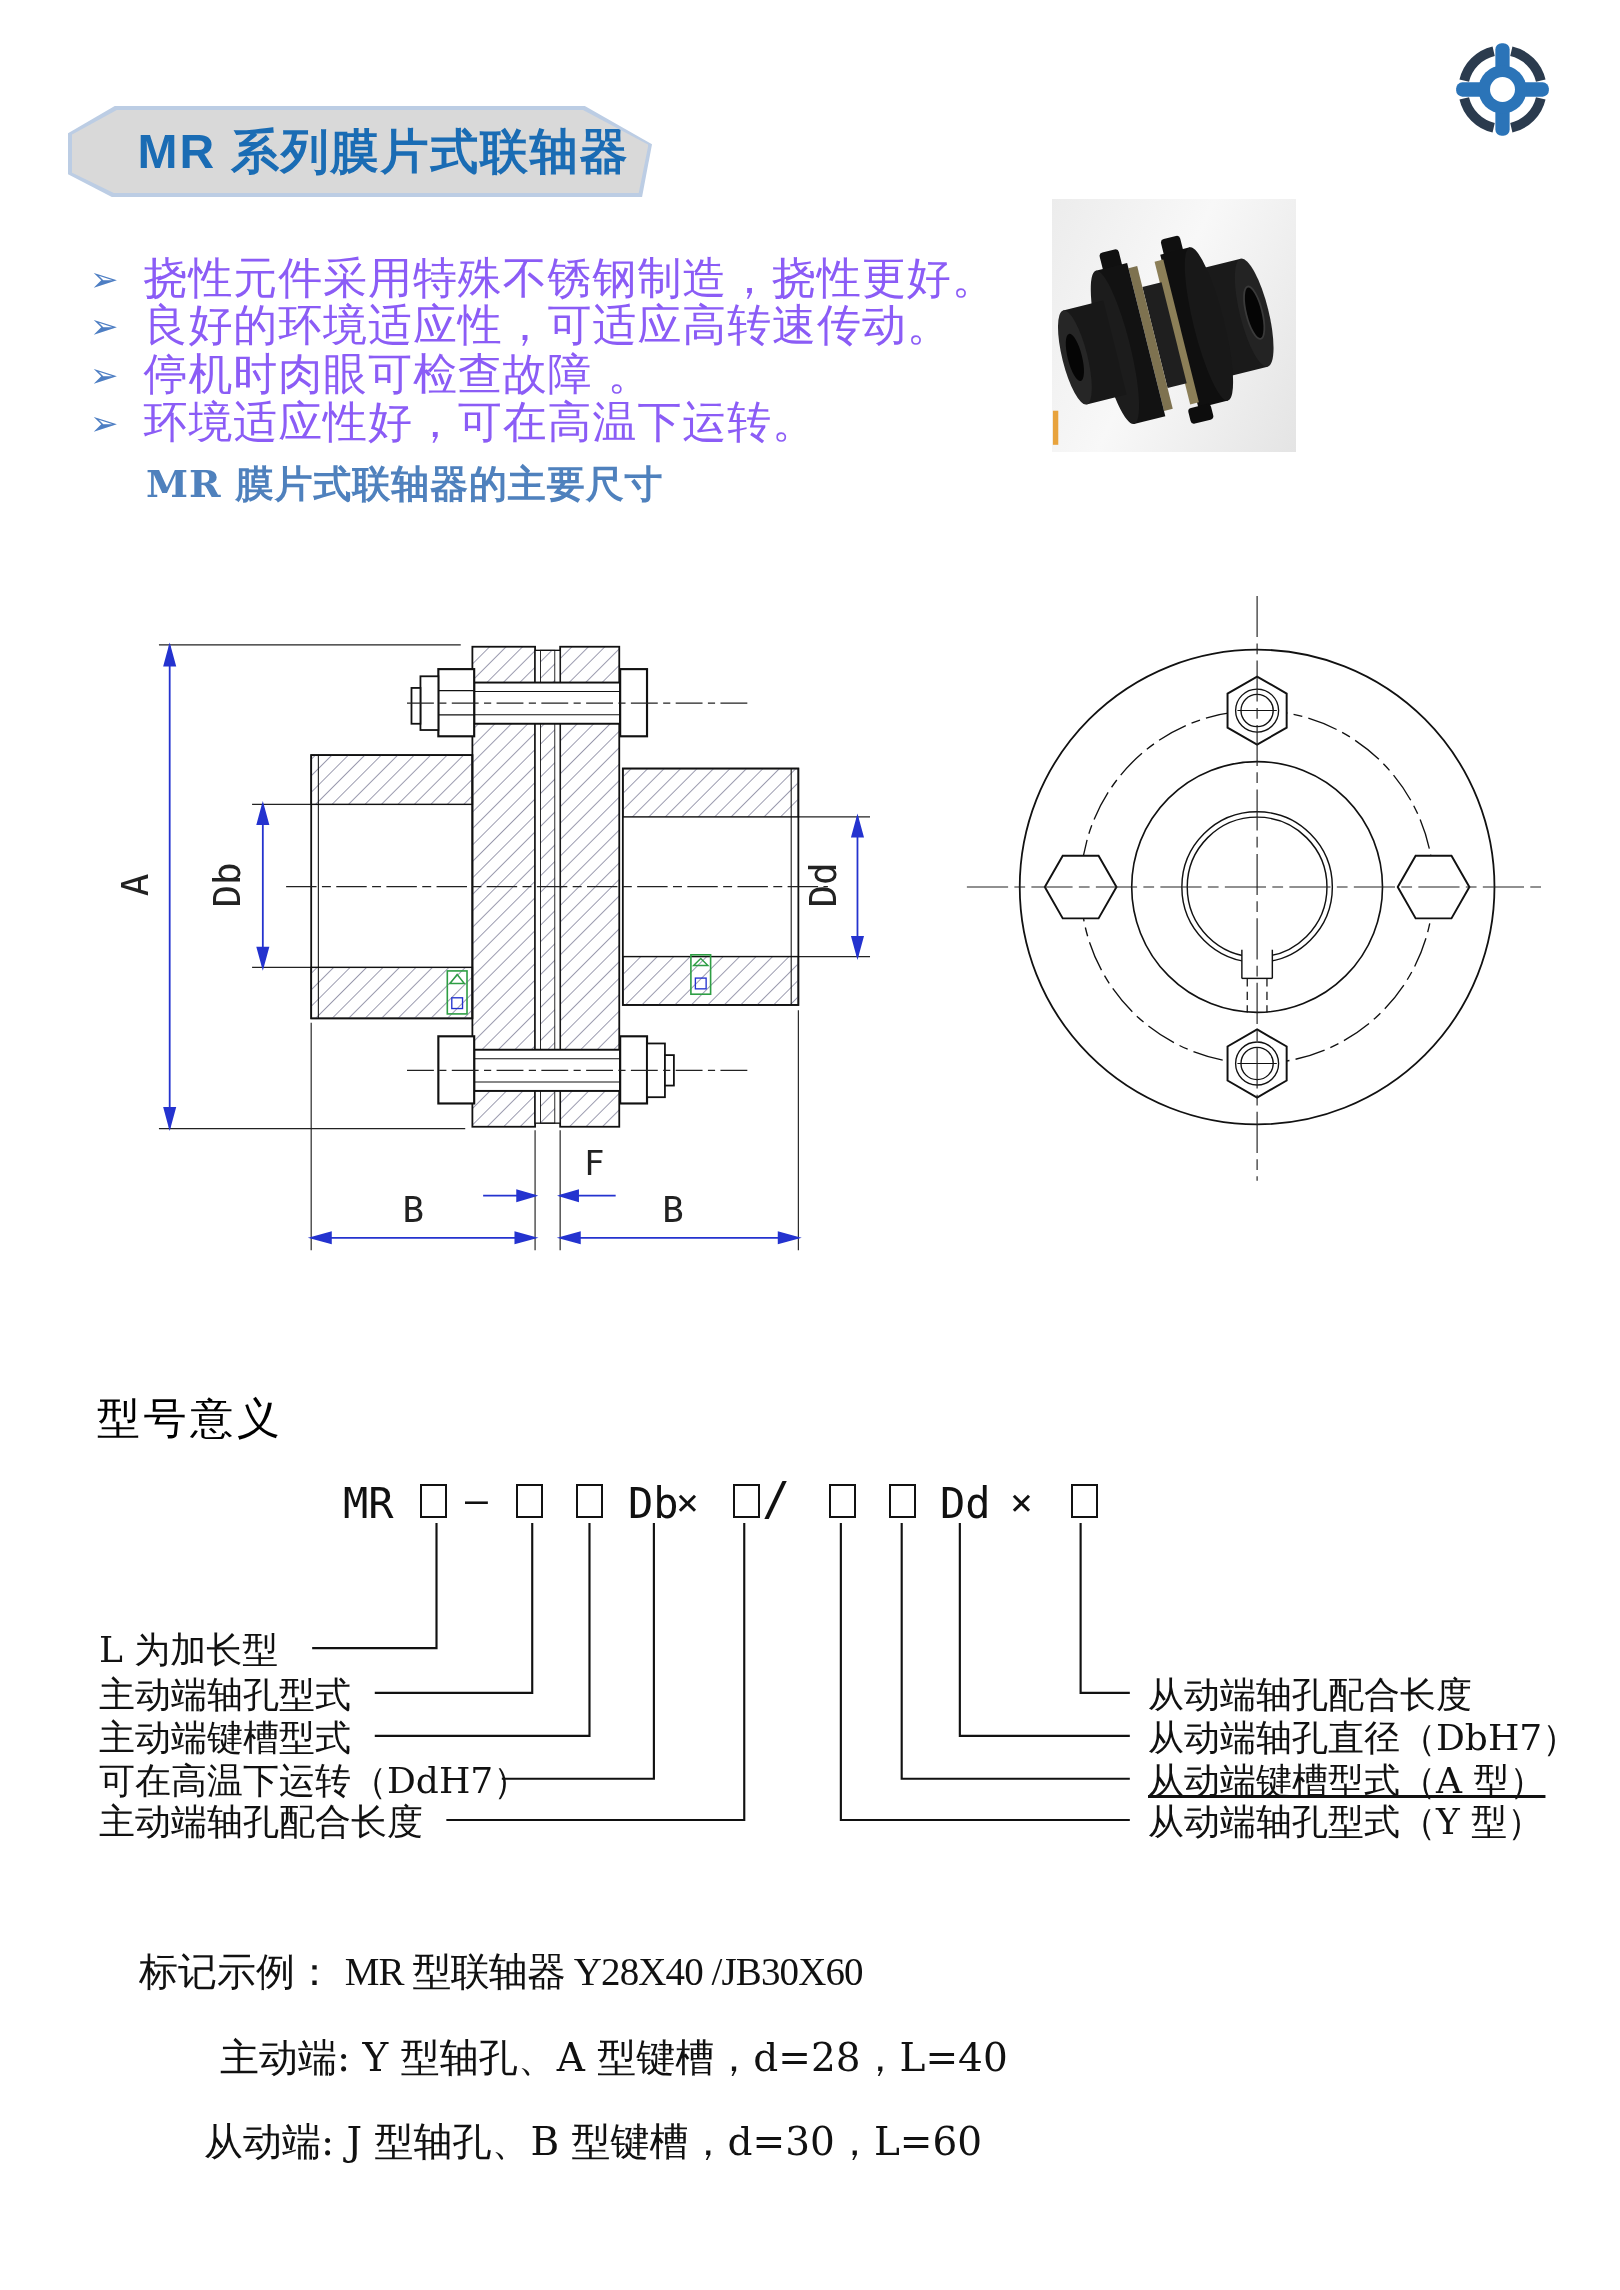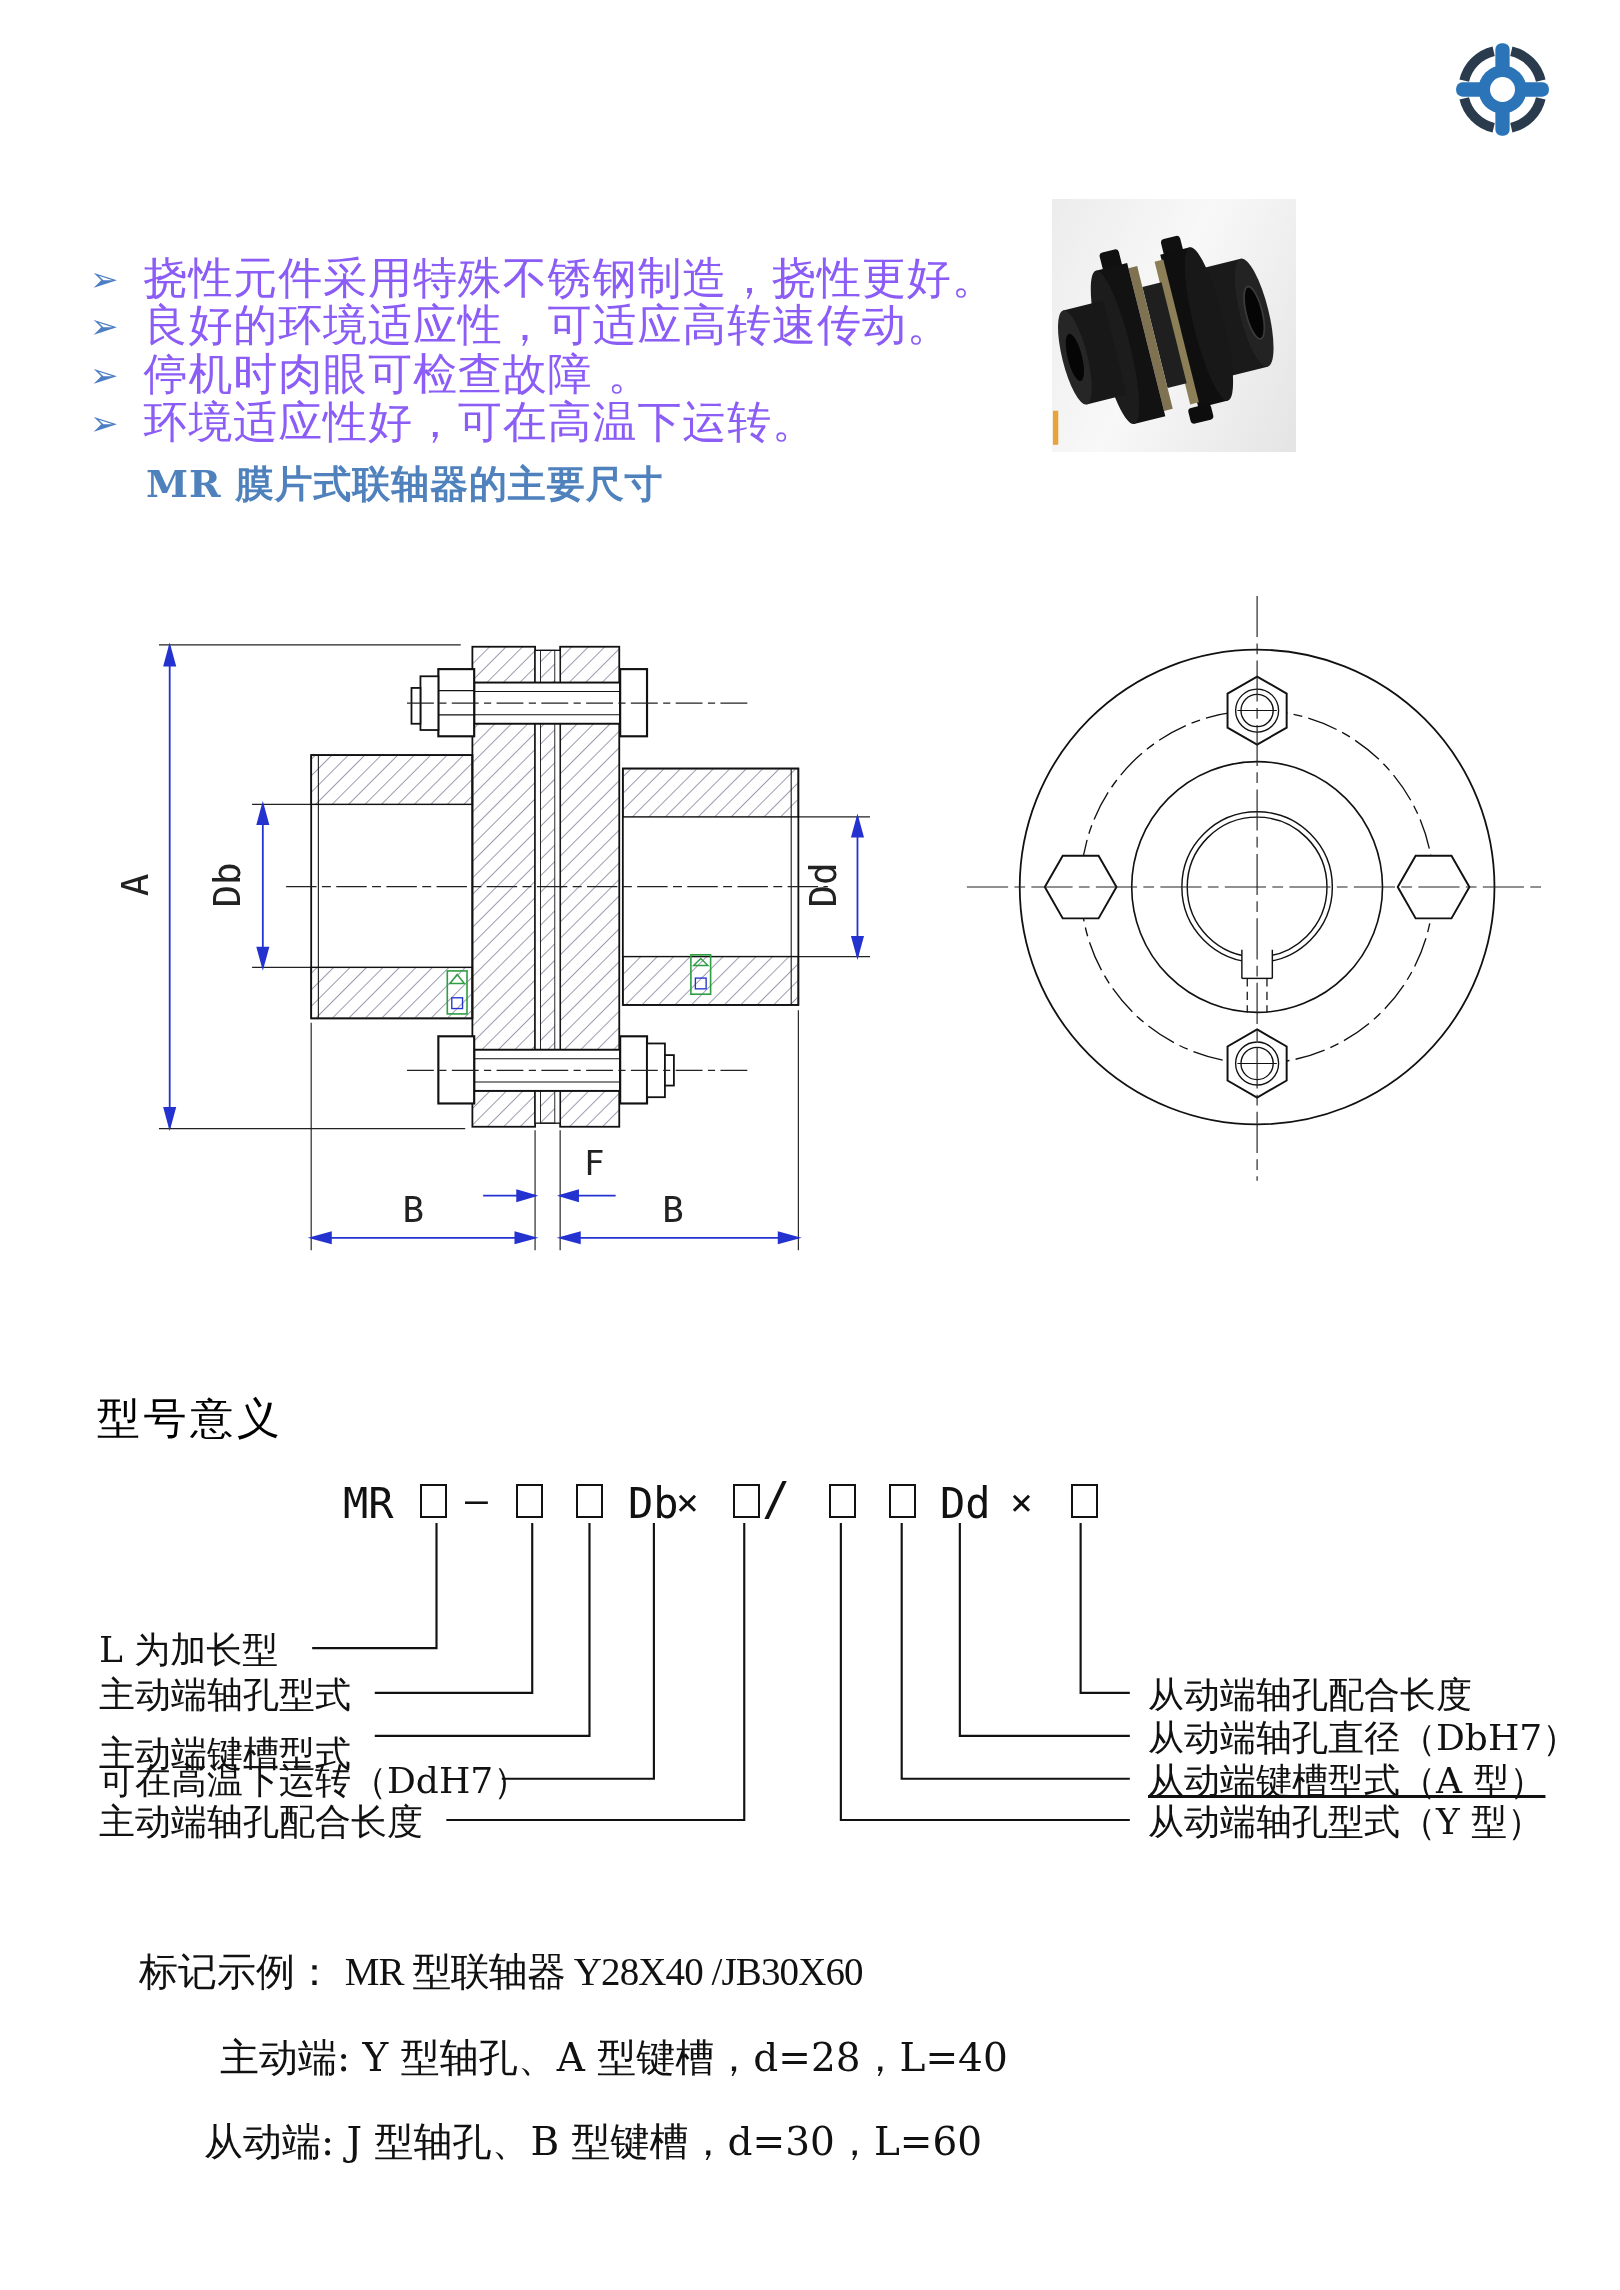--- a/index.html
+++ b/index.html
@@ -55,20 +55,25 @@
   .example-line{position:absolute;font-size:39px;color:#111;white-space:nowrap;}
   .example-line .val{font-family:Liberation Serif, serif;letter-spacing:-0.9px;}
 
   svg text{user-select:none;}
 </style>
 </head>
 <body>
 
 <div class="page">
 
+  <div class="banner-outer">
+    <div class="banner-inner">
+      <div class="banner-title">MR 系列膜片式联轴器</div>
+    </div>
+  </div>
 
   <div class="abs" style="left:1449px;top:36px;width:107px;height:107px;">
     <svg width="107" height="107" viewBox="0 0 120 120">
       <g stroke="#2b3b4e" stroke-width="11" fill="none">
         <path d="M 69.9 17.1 A 44 44 0 0 1 102.9 50.1"></path>
         <path d="M 102.9 69.9 A 44 44 0 0 1 69.9 102.9"></path>
         <path d="M 50.1 102.9 A 44 44 0 0 1 17.1 69.9"></path>
         <path d="M 17.1 50.1 A 44 44 0 0 1 50.1 17.1"></path>
       </g>
       <g fill="#2b74b8">
@@ -304,21 +309,21 @@
       <path d="M939 1700 V2032 H1262"></path>
       <path d="M1007 1700 V1986 H1262"></path>
       <path d="M1072 1700 V1938 H1262"></path>
       <path d="M1207 1700 V1890 H1262"></path>
     </g>
   </svg>
 
   <div>
     <div class="mlabel cjk" style="left:99px;top:1626px;">L 为加长型</div>
     <div class="mlabel cjk" style="left:99px;top:1671px;">主动端轴孔型式</div>
-    <div class="mlabel cjk" style="left:99px;top:1714px;margin-top:16px;">主动端键槽型式</div>
+    <div class="mlabel cjk" style="left:99px;top:1714px;">主动端键槽型式</div>
     <div class="mlabel cjk" style="left:99px;top:1757px;">可在高温下运转（DdH7）</div>
     <div class="mlabel cjk" style="left:99px;top:1798px;">主动端轴孔配合长度</div>
   </div>
 
   <div>
     <div class="mlabel cjk" style="left:1148px;top:1671px;">从动端轴孔配合长度</div>
     <div class="mlabel cjk" style="left:1148px;top:1714px;">从动端轴孔直径（DbH7）</div>
     <div class="mlabel cjk" style="left:1148px;top:1757px;text-decoration:underline;">从动端键槽型式（A 型）</div>
     <div class="mlabel cjk" style="left:1148px;top:1798px;">从动端轴孔型式（Y 型）</div>
   </div>

